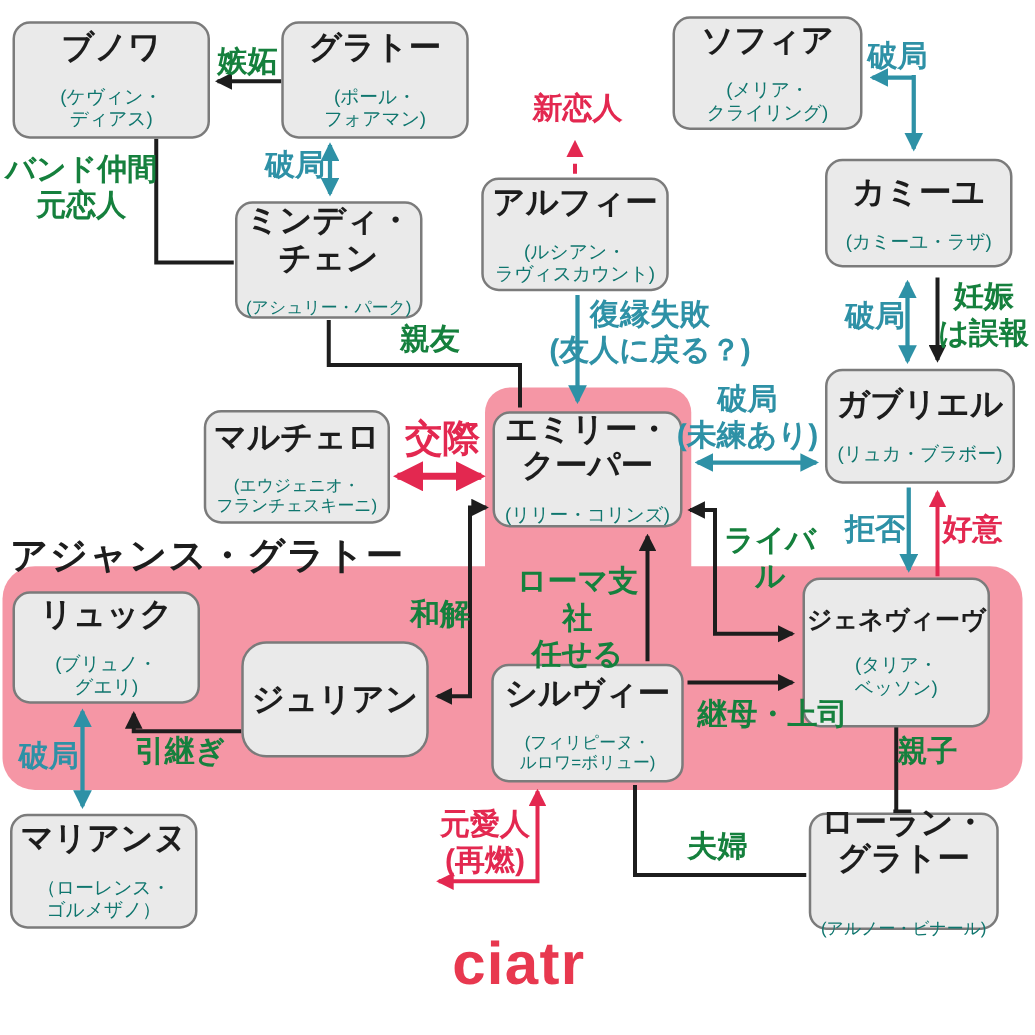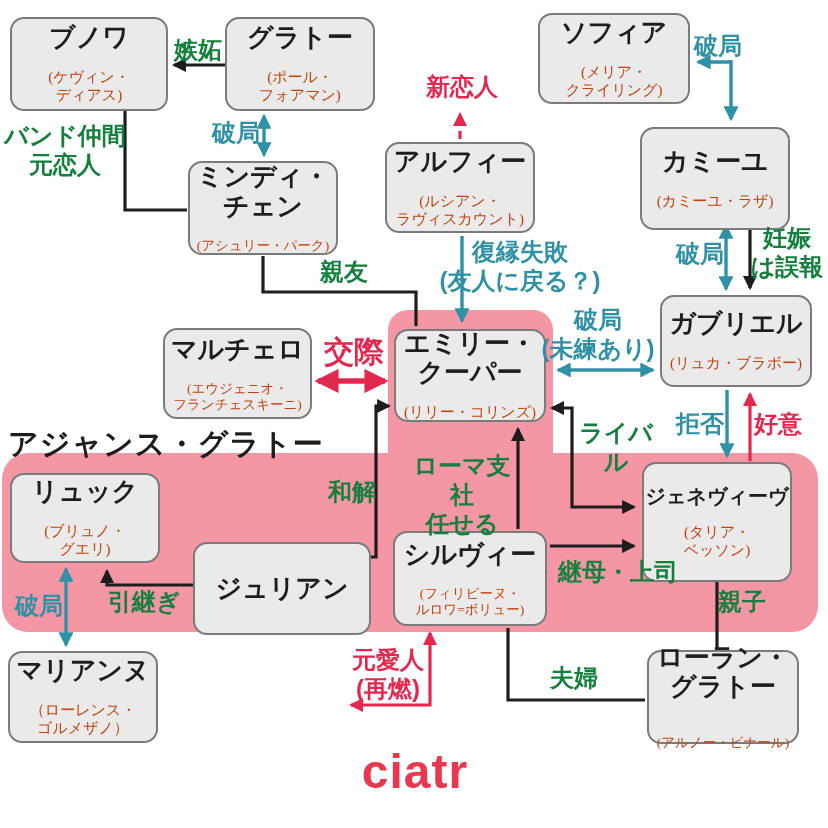--- a/index.html
+++ b/index.html
@@ -15,21 +15,21 @@
     font-size:30px;font-weight:800;color:#1d1d1d;letter-spacing:1px;white-space:pre;
   }
   svg.lines{position:absolute;left:0;top:0;z-index:1;}
   .box{
     position:absolute;z-index:2;background:#eaeaea;border:2.5px solid #7b7b7b;
     border-radius:14px;box-sizing:border-box;
     display:flex;flex-direction:column;align-items:center;justify-content:center;
     text-align:center;padding:2px 1px;
   }
   .cname{font-size:26px;font-weight:700;color:#1d1d1d;line-height:1.12;white-space:pre-line;}
-  .actor{font-size:15px;font-weight:500;color:#c2410c;line-height:1.18;white-space:pre-line;margin-top:17px;font-family:Liberation Serif, serif;}
+  .actor{font-size:15px;font-weight:500;color:#0f766e;line-height:1.18;white-space:pre-line;margin-top:17px;}
   .n20 .cname{font-size:20px;}
   .n22 .cname{font-size:22px;}
   .a14 .actor{font-size:13.5px;}
   .rlabel{
     position:absolute;z-index:3;font-size:24px;font-weight:700;line-height:1.2;
     text-align:center;white-space:pre-line;
   }
   .c-black{color:#15803d;} .c-teal{color:#2e91a6;} .c-red{color:#e32850;}
   .rl-dating{font-size:30px;font-weight:800;}
   .logo{
@@ -91,21 +91,21 @@
   <div class="box" style="left:225px;top:17px;width:150px;height:94px;">
     <div class="cname">グラトー</div>
     <div class="actor">(ポール・
 フォアマン)</div>
   </div>
   <div class="box" style="left:538px;top:13px;width:152px;height:91px;">
     <div class="cname">ソフィア</div>
     <div class="actor">(メリア・
 クライリング)</div>
   </div>
-  <div class="box" style="left:640px;top:127px;width:150px;height:103px;">
+  <div class="box" style="left:660px;top:127px;width:150px;height:87px;">
     <div class="cname">カミーユ</div>
     <div class="actor">(カミーユ・ラザ)</div>
   </div>
   <div class="box a14" style="left:188px;top:161px;width:150px;height:94px;">
     <div class="cname">ミンディ・
 チェン</div>
     <div class="actor">(アシュリー・パーク)</div>
   </div>
   <div class="box" style="left:385px;top:142px;width:150px;height:91px;">
     <div class="cname">アルフィー</div>
@@ -124,21 +124,21 @@
   <div class="box" style="left:394px;top:329px;width:152px;height:93px;">
     <div class="cname">エミリー・
 クーパー</div>
     <div class="actor">(リリー・コリンズ)</div>
   </div>
   <div class="box" style="left:10px;top:473px;width:150px;height:90px;">
     <div class="cname">リュック</div>
     <div class="actor">(ブリュノ・
 グエリ)</div>
   </div>
-  <div class="box" style="left:193px;top:542px;width:178px;height:93px;">
+  <div class="box" style="left:193px;top:513px;width:150px;height:93px;border-radius:20px;">
     <div class="cname">ジュリアン</div>
   </div>
   <div class="box a14" style="left:393px;top:531px;width:154px;height:95px;">
     <div class="cname">シルヴィー</div>
     <div class="actor">(フィリピーヌ・
 ルロワ=ボリュー)</div>
   </div>
   <div class="box n20" style="left:642px;top:462px;width:150px;height:120px;">
     <div class="cname">ジェネヴィーヴ</div>
     <div class="actor">(タリア・

